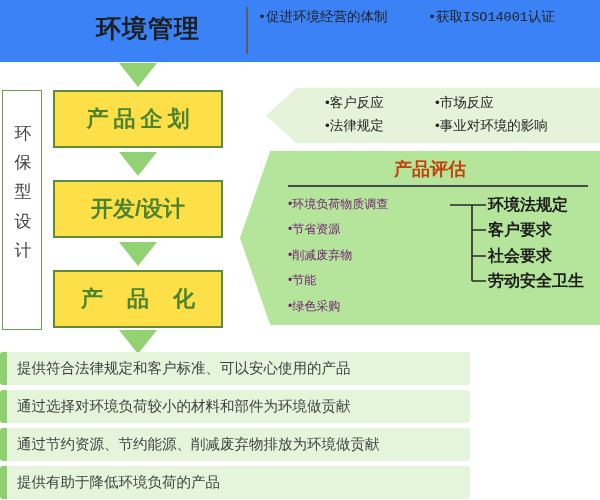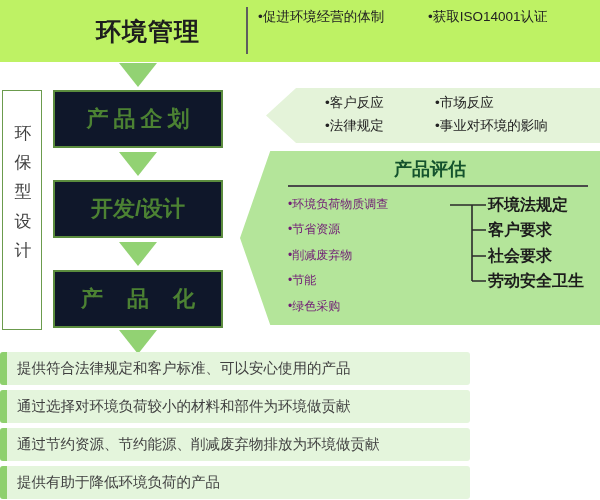--- a/index.html
+++ b/index.html
@@ -18,21 +18,22 @@
     overflow: hidden;
   }
 
   
   .header-band {
     position: absolute;
     left: 0;
     top: 0;
     width: 600px;
     height: 62px;
-    background: #bef264;
+    background: #3b82f6;
+    font-family: Liberation Mono, monospace;
   }
   .header-title {
     position: absolute;
     left: 58px;
     top: 10px;
     width: 180px;
     height: 42px;
     line-height: 42px;
     text-align: center;
     font-size: 25px;
@@ -88,21 +89,21 @@
     letter-spacing: 0px;
   }
 
   
   .flow-box {
     position: absolute;
     left: 53px;
     width: 170px;
     height: 58px;
     border: 2.2px solid #5b8c3e;
-    background: #0f172a;
+    background: #fde047;
     box-sizing: border-box;
     color: #4c8233;
     font-size: 22px;
     font-weight: bold;
     display: flex;
     align-items: center;
     justify-content: center;
   }
   .fb-0 { top: 90px;  letter-spacing: 5px; text-indent: 5px; }
   .fb-1 { top: 180px; letter-spacing: 0px; }
@@ -160,21 +161,21 @@
     clip-path: polygon(8.4% 0%, 100% 0%, 100% 100%, 8.4% 100%, 0% 50%);
   }
   .panel-eval-title {
     position: absolute;
     left: 40px;
     top: 6px;
     width: 300px;
     text-align: center;
     font-size: 18px;
     font-weight: bold;
-    color: #14532d;
+    color: #c2410c;
   }
   .panel-eval-rule {
     position: absolute;
     left: 48px;
     top: 34px;
     width: 300px;
     height: 1.6px;
     background: #4a4a4a;
   }
   .eval-left {

